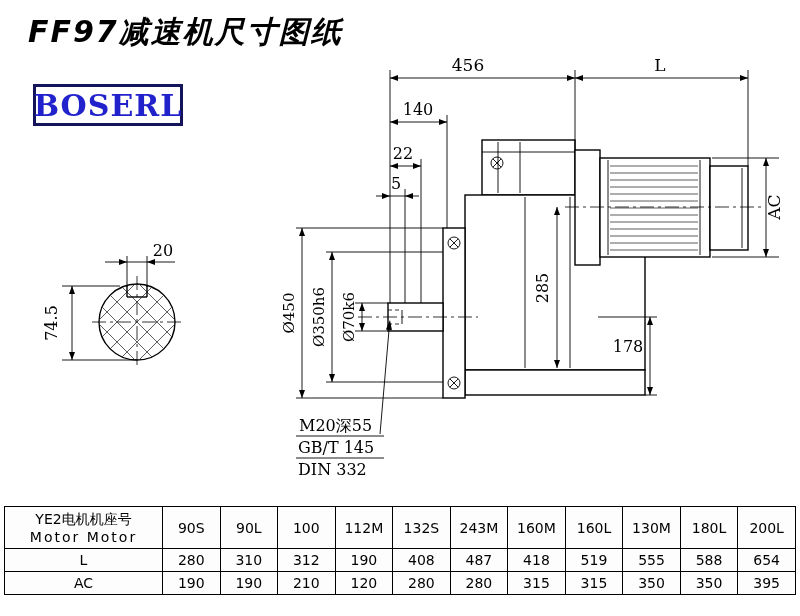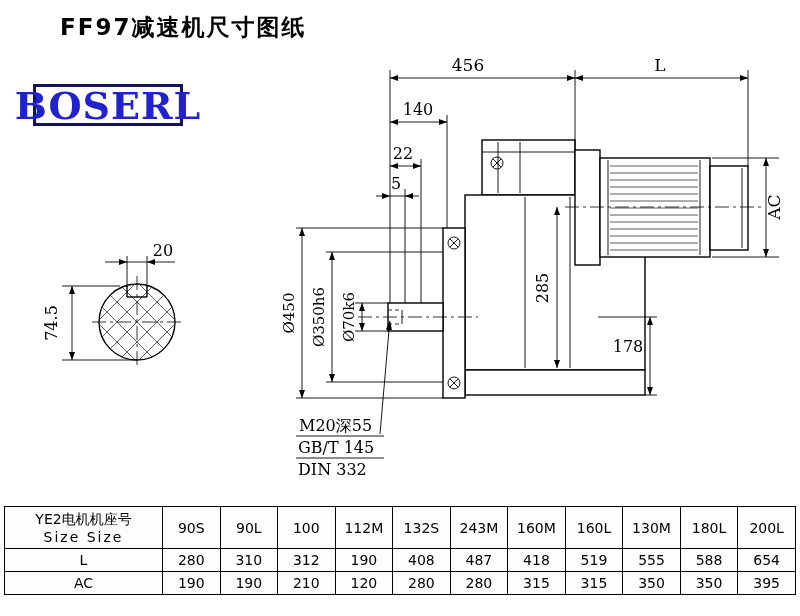--- a/index.html
+++ b/index.html
@@ -1,24 +1,24 @@
 <!DOCTYPE html>
 <html><head>
 <meta charset="utf-8">
 <style>
   * { margin:0; padding:0; box-sizing:border-box; }
   html,body { width:800px; height:616px; background:#fff; }
   .page { position:relative; width:800px; height:616px; background:#fff; overflow:hidden;
           font-family:"DejaVu Sans", sans-serif; color:#000; }
-  .title { position:absolute; left:60px; top:12px; font-size:23px; font-weight:bold;
-           letter-spacing:2px; }
+  .title { position:absolute; left:28px; top:12px; font-size:30px; font-weight:bold;
+           letter-spacing:2px;font-style:italic; }
   .logo-box { position:absolute; left:33px; top:84px; width:150px; height:42px;
               border:3px solid #14145a; background:#fff; display:flex; align-items:center;
               justify-content:center; z-index:2; }
-  .logo-box span { font-family:"DejaVu Serif", serif; font-weight:bold; font-size:38px;
+  .logo-box span { font-family:"DejaVu Serif", serif; font-weight:bold; font-size:30px;
                    color:#2222cc; letter-spacing:1px; }
   svg.drawing { position:absolute; left:0; top:0; }
 
   
   .ol   { stroke:#000; stroke-width:1.4; fill:#fff; }
   .oln  { stroke:#000; stroke-width:1.4; fill:none; }
   .thin { stroke:#000; stroke-width:0.9; fill:none; }
   .fin  { stroke:#333; stroke-width:0.8; }
   .dim  { stroke:#000; stroke-width:0.9; fill:none; }
   .cl   { stroke:#000; stroke-width:0.8; fill:none; stroke-dasharray:14 4 3 4; }
@@ -272,21 +272,21 @@
         <col>
         <col>
         <col>
         <col>
         <col>
     </colgroup>
     <tbody>
         <tr class="hdr">
       <td class="first">
         <div>YE2电机机座号</div>
-        <div class="en">Size Size</div>
+        <div class="en">Motor Motor</div>
       </td>
       <td>90S</td>
       <td>90L</td>
       <td>100</td>
       <td>112M</td>
       <td>132S</td>
       <td>243M</td>
       <td>160M</td>
       <td>160L</td>
       <td>130M</td>

